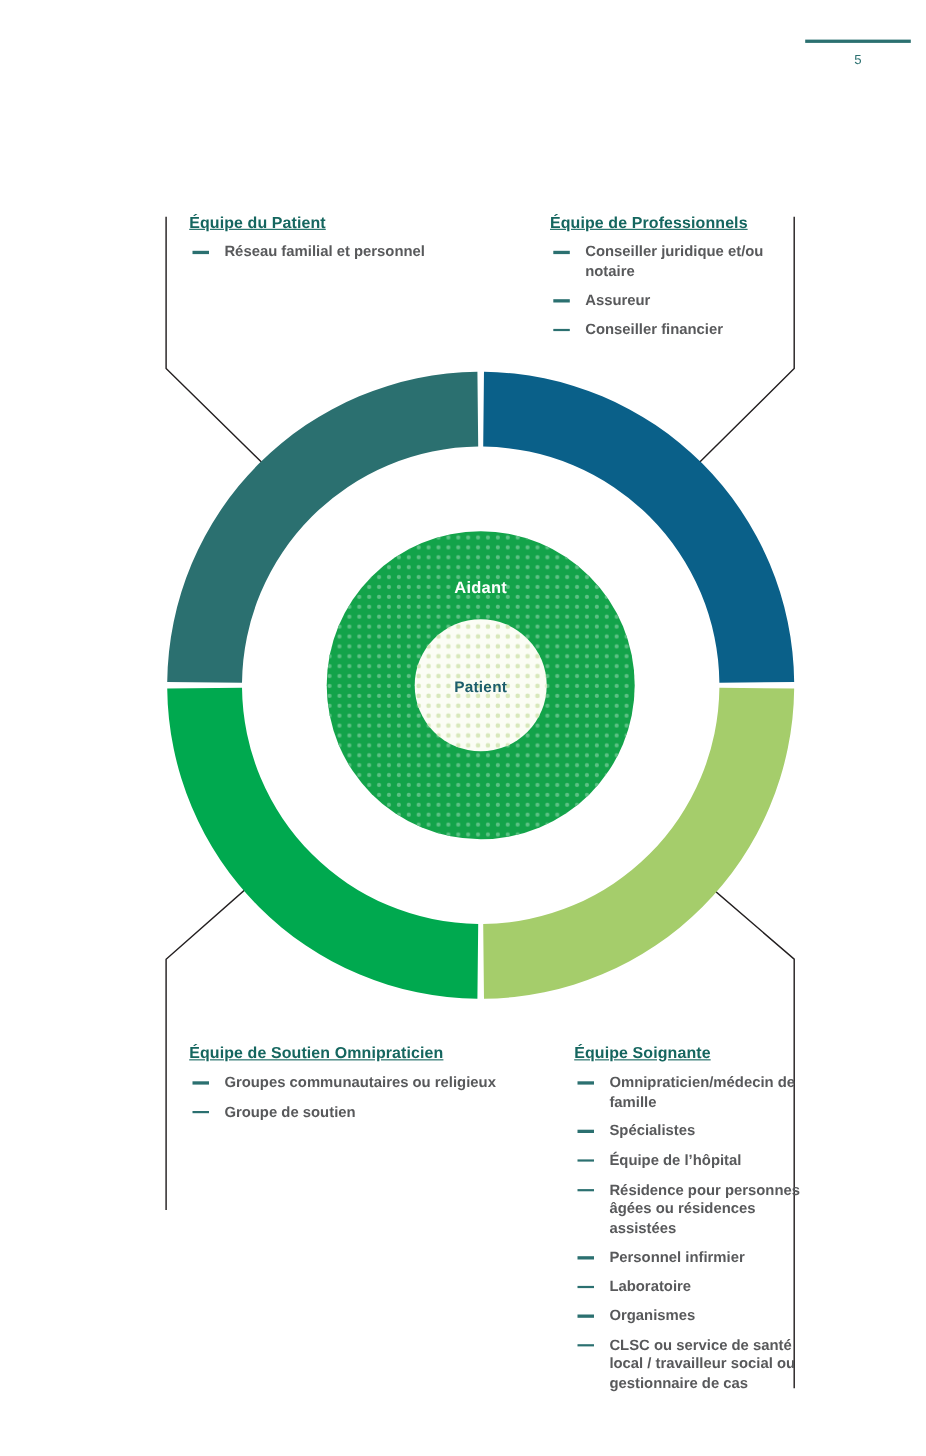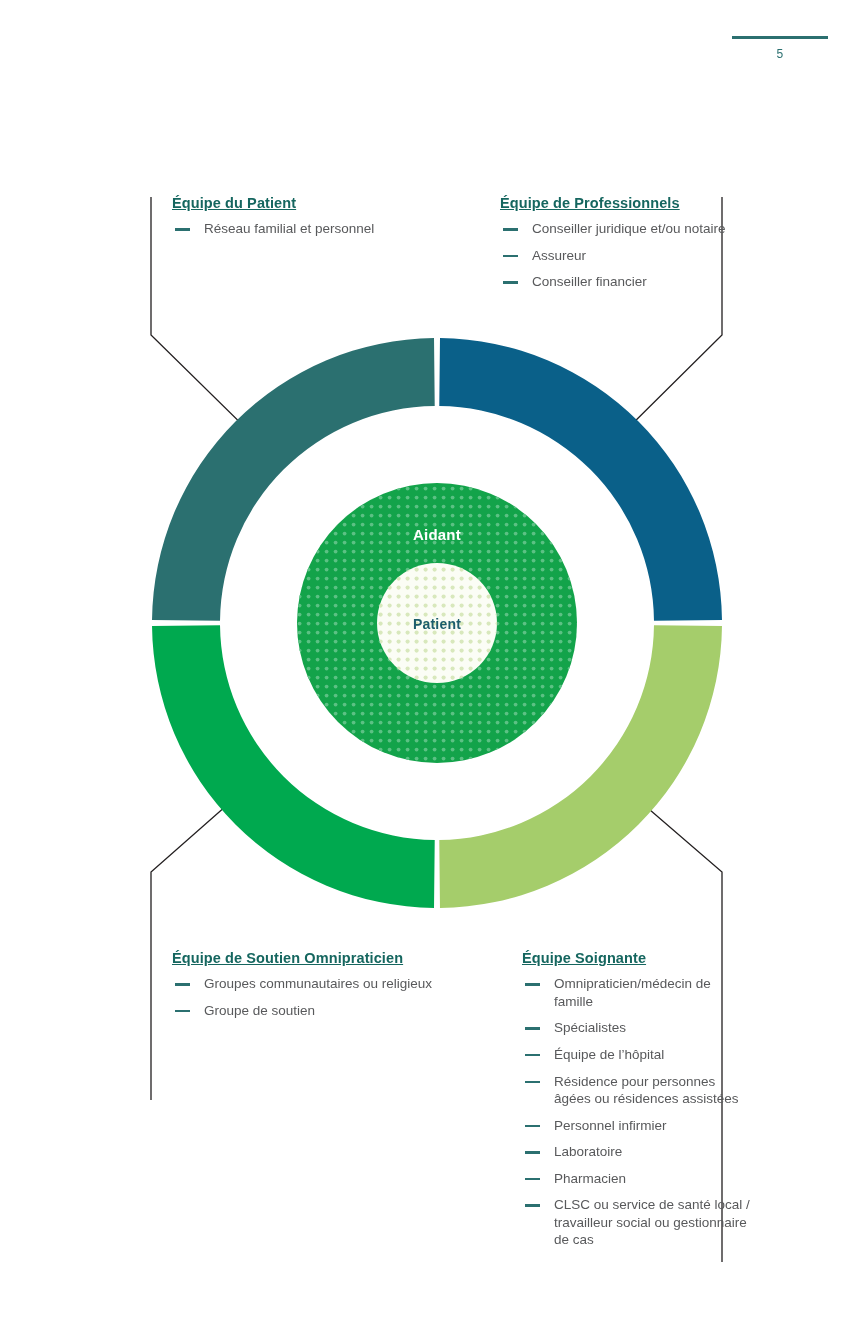--- a/index.html
+++ b/index.html
@@ -70,20 +70,21 @@
     margin: 0;
     padding: 0;
   }
   .callout-item {
     position: relative;
     padding-left: 32px;
     margin-bottom: 9px;
     font-size: 13.5px;
     line-height: 1.30;
     color: #58595b;
+    font-weight: bold;
   }
   .callout-item:last-child {
     margin-bottom: 0;
   }
   .item-dash {
     position: absolute;
     left: 3px;
     top: 8px;
     width: 15px;
     height: 2.4px;
@@ -192,16 +193,16 @@
 
 <div class="callout callout-soignante">
   <div class="callout-title">Équipe Soignante</div>
   <ul class="callout-list">
       <li class="callout-item"><span class="item-dash"></span><span>Omnipraticien/médecin de famille</span></li>
       <li class="callout-item"><span class="item-dash"></span><span>Spécialistes</span></li>
       <li class="callout-item"><span class="item-dash"></span><span>Équipe de l’hôpital</span></li>
       <li class="callout-item"><span class="item-dash"></span><span>Résidence pour personnes âgées ou résidences assistées</span></li>
       <li class="callout-item"><span class="item-dash"></span><span>Personnel infirmier</span></li>
       <li class="callout-item"><span class="item-dash"></span><span>Laboratoire</span></li>
-      <li class="callout-item"><span class="item-dash"></span><span>Pharmacien</span></li>
+      <li class="callout-item"><span class="item-dash"></span><span>Organismes</span></li>
       <li class="callout-item"><span class="item-dash"></span><span>CLSC ou service de santé local / travailleur social ou gestionnaire de cas</span></li>
     </ul>
 </div>
 
 </body></html>

